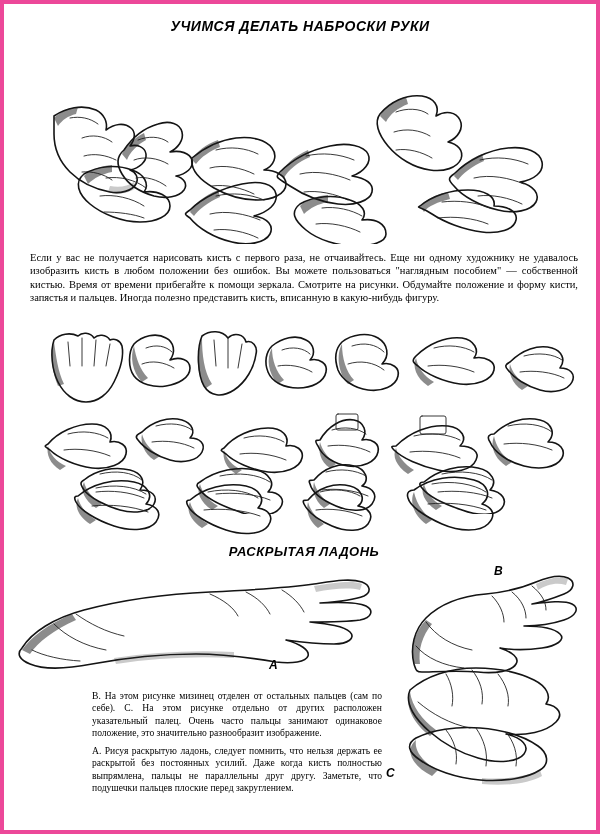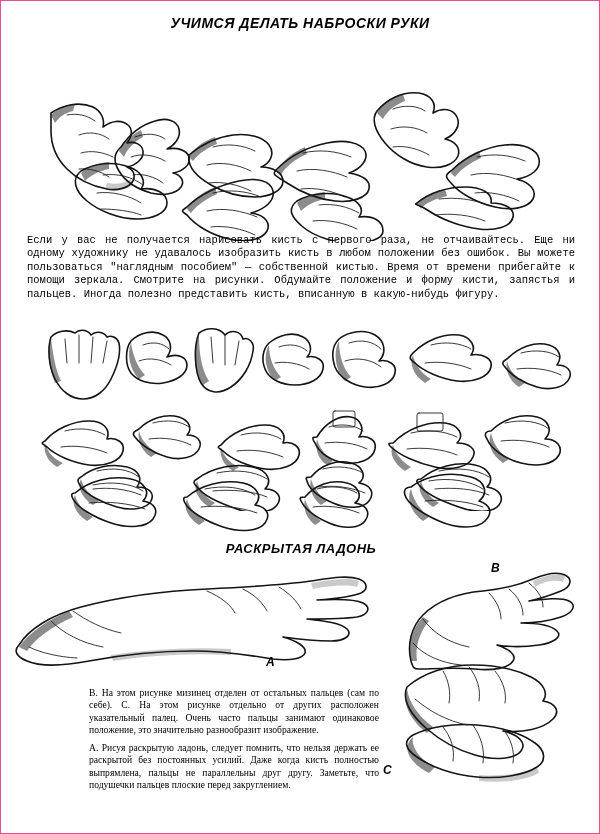--- a/index.html
+++ b/index.html
@@ -13,21 +13,21 @@
     font-family: "Liberation Serif", serif;
     color: #000000;
     position: relative;
     overflow: hidden;
   }
   .page {
     position: relative;
     width: 600px;
     height: 834px;
     box-sizing: border-box;
-    border: 1px solid #ec4899;
+    border: 4px solid #ec4899;
     background: #fff;
   }
   .title {
     text-align: center;
     font-family: "Liberation Sans", sans-serif;
     font-weight: bold;
     font-style: italic;
     font-size: 14px;
     letter-spacing: 0.5px;
     margin: 14px 0 0 0;
@@ -42,23 +42,22 @@
   }
   .para {
     font-size: 10.5px;
     line-height: 1.28;
     text-align: justify;
     margin: 0;
   }
   .block-1 {
     position: absolute;
     left: 26px;
-    top: 233px;
+    top: 247px;
     width: 548px;
-    font-family: Liberation Mono, monospace;
   }
   .block-2 {
     position: absolute;
     left: 88px;
     top: 686px;
     width: 290px;
     font-size: 9.6px;
     line-height: 1.3;
   }
   .block-2 p { margin: 0 0 5px 0; text-align: justify; }

